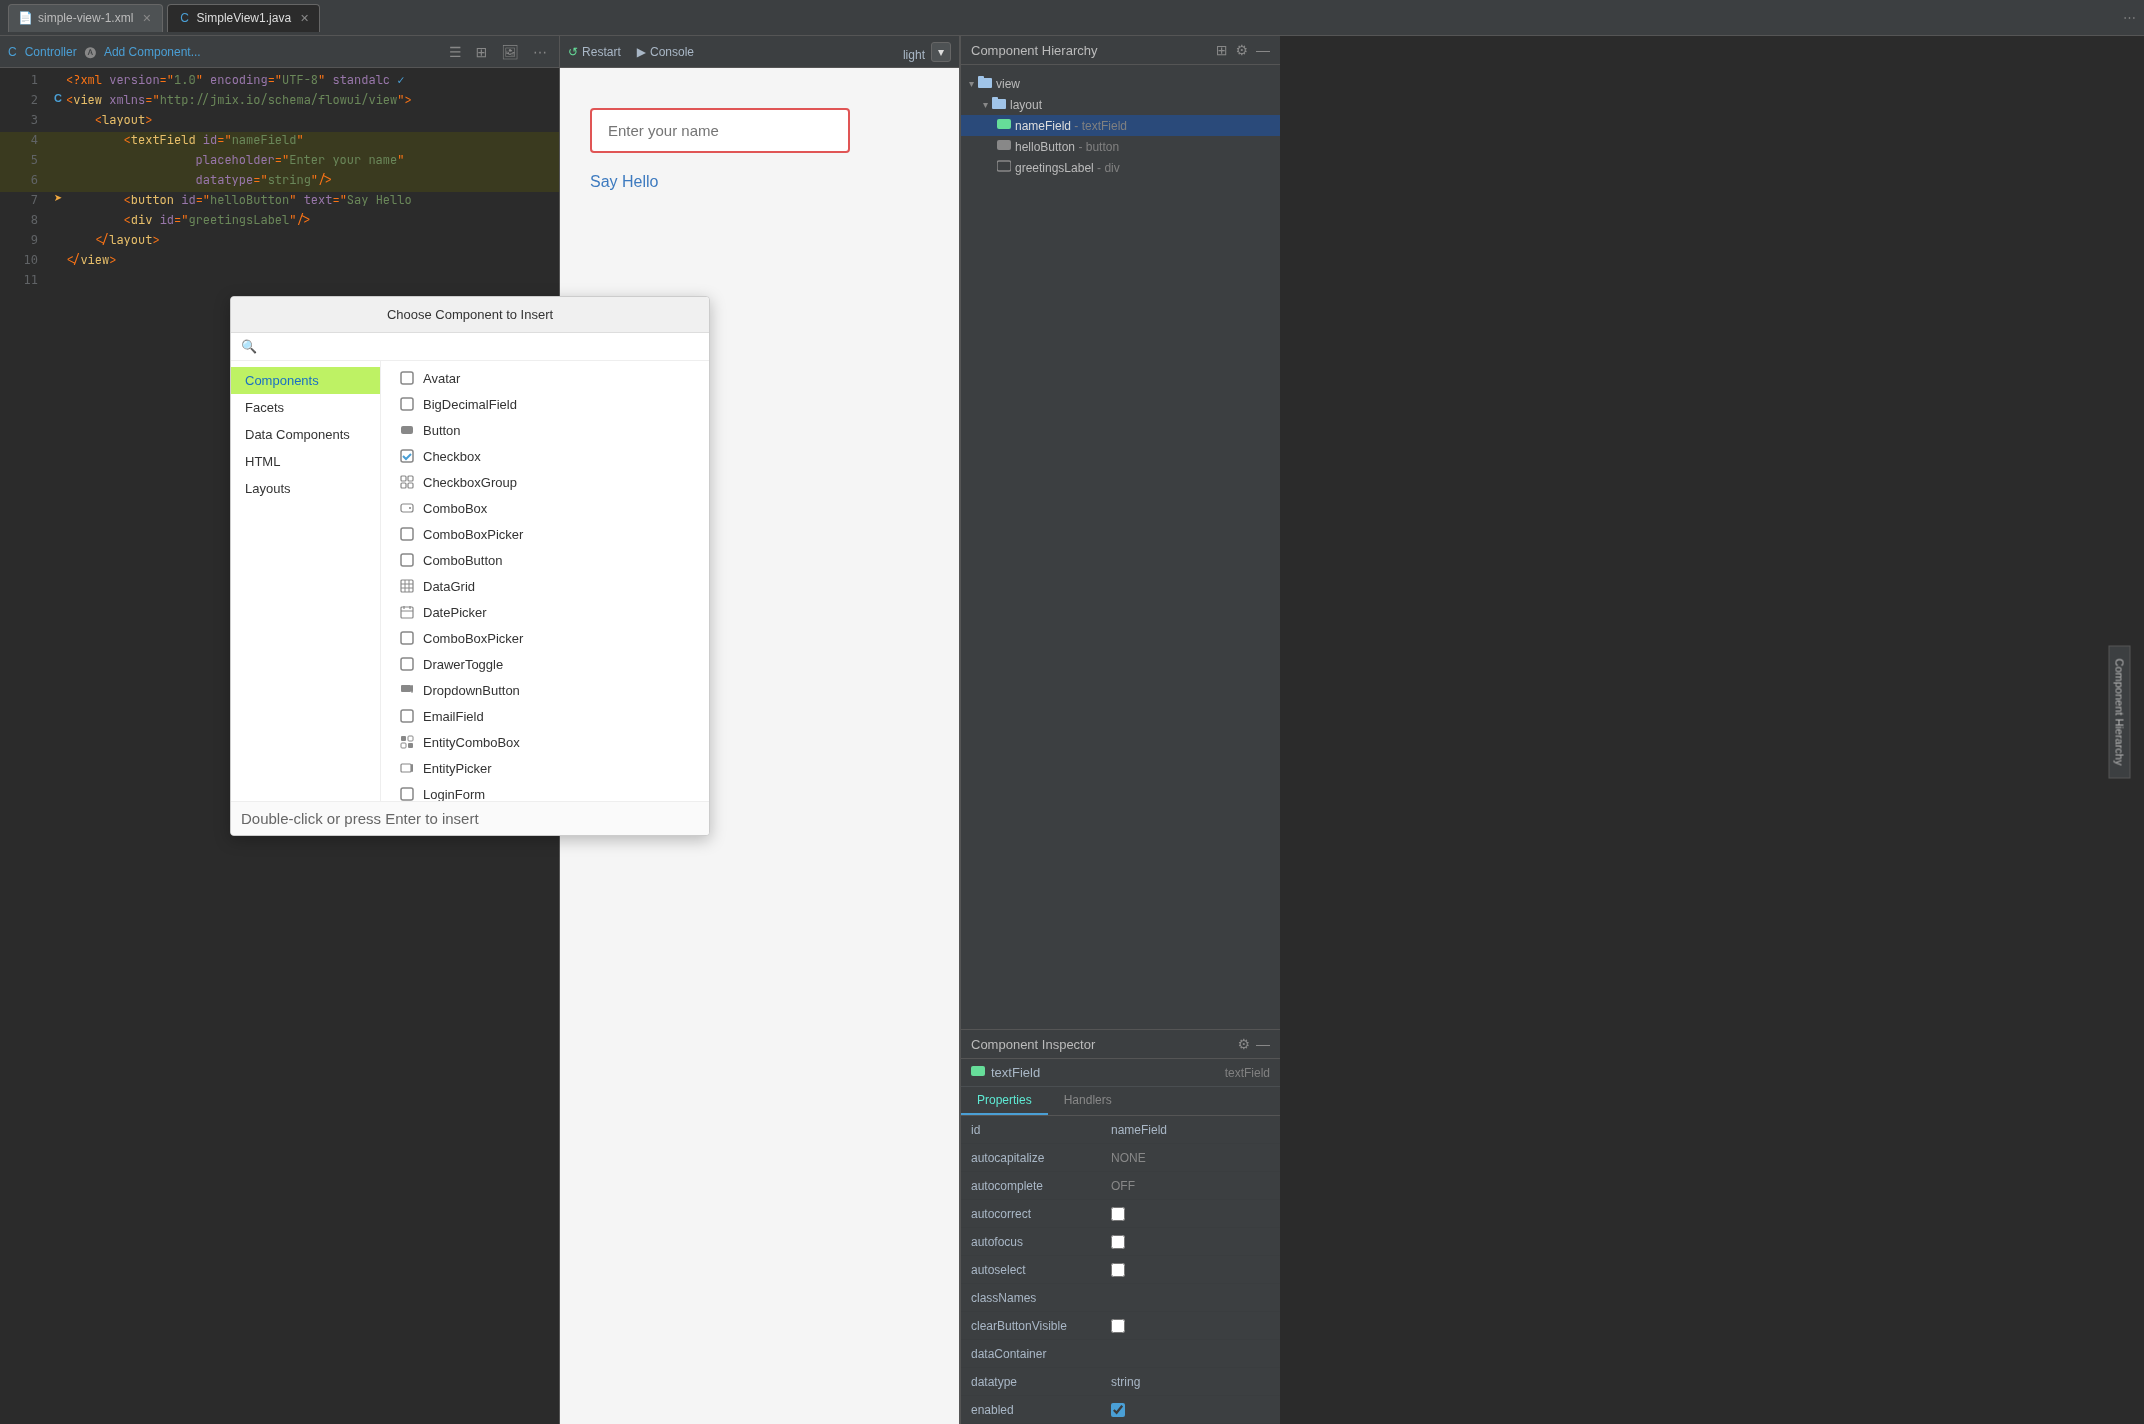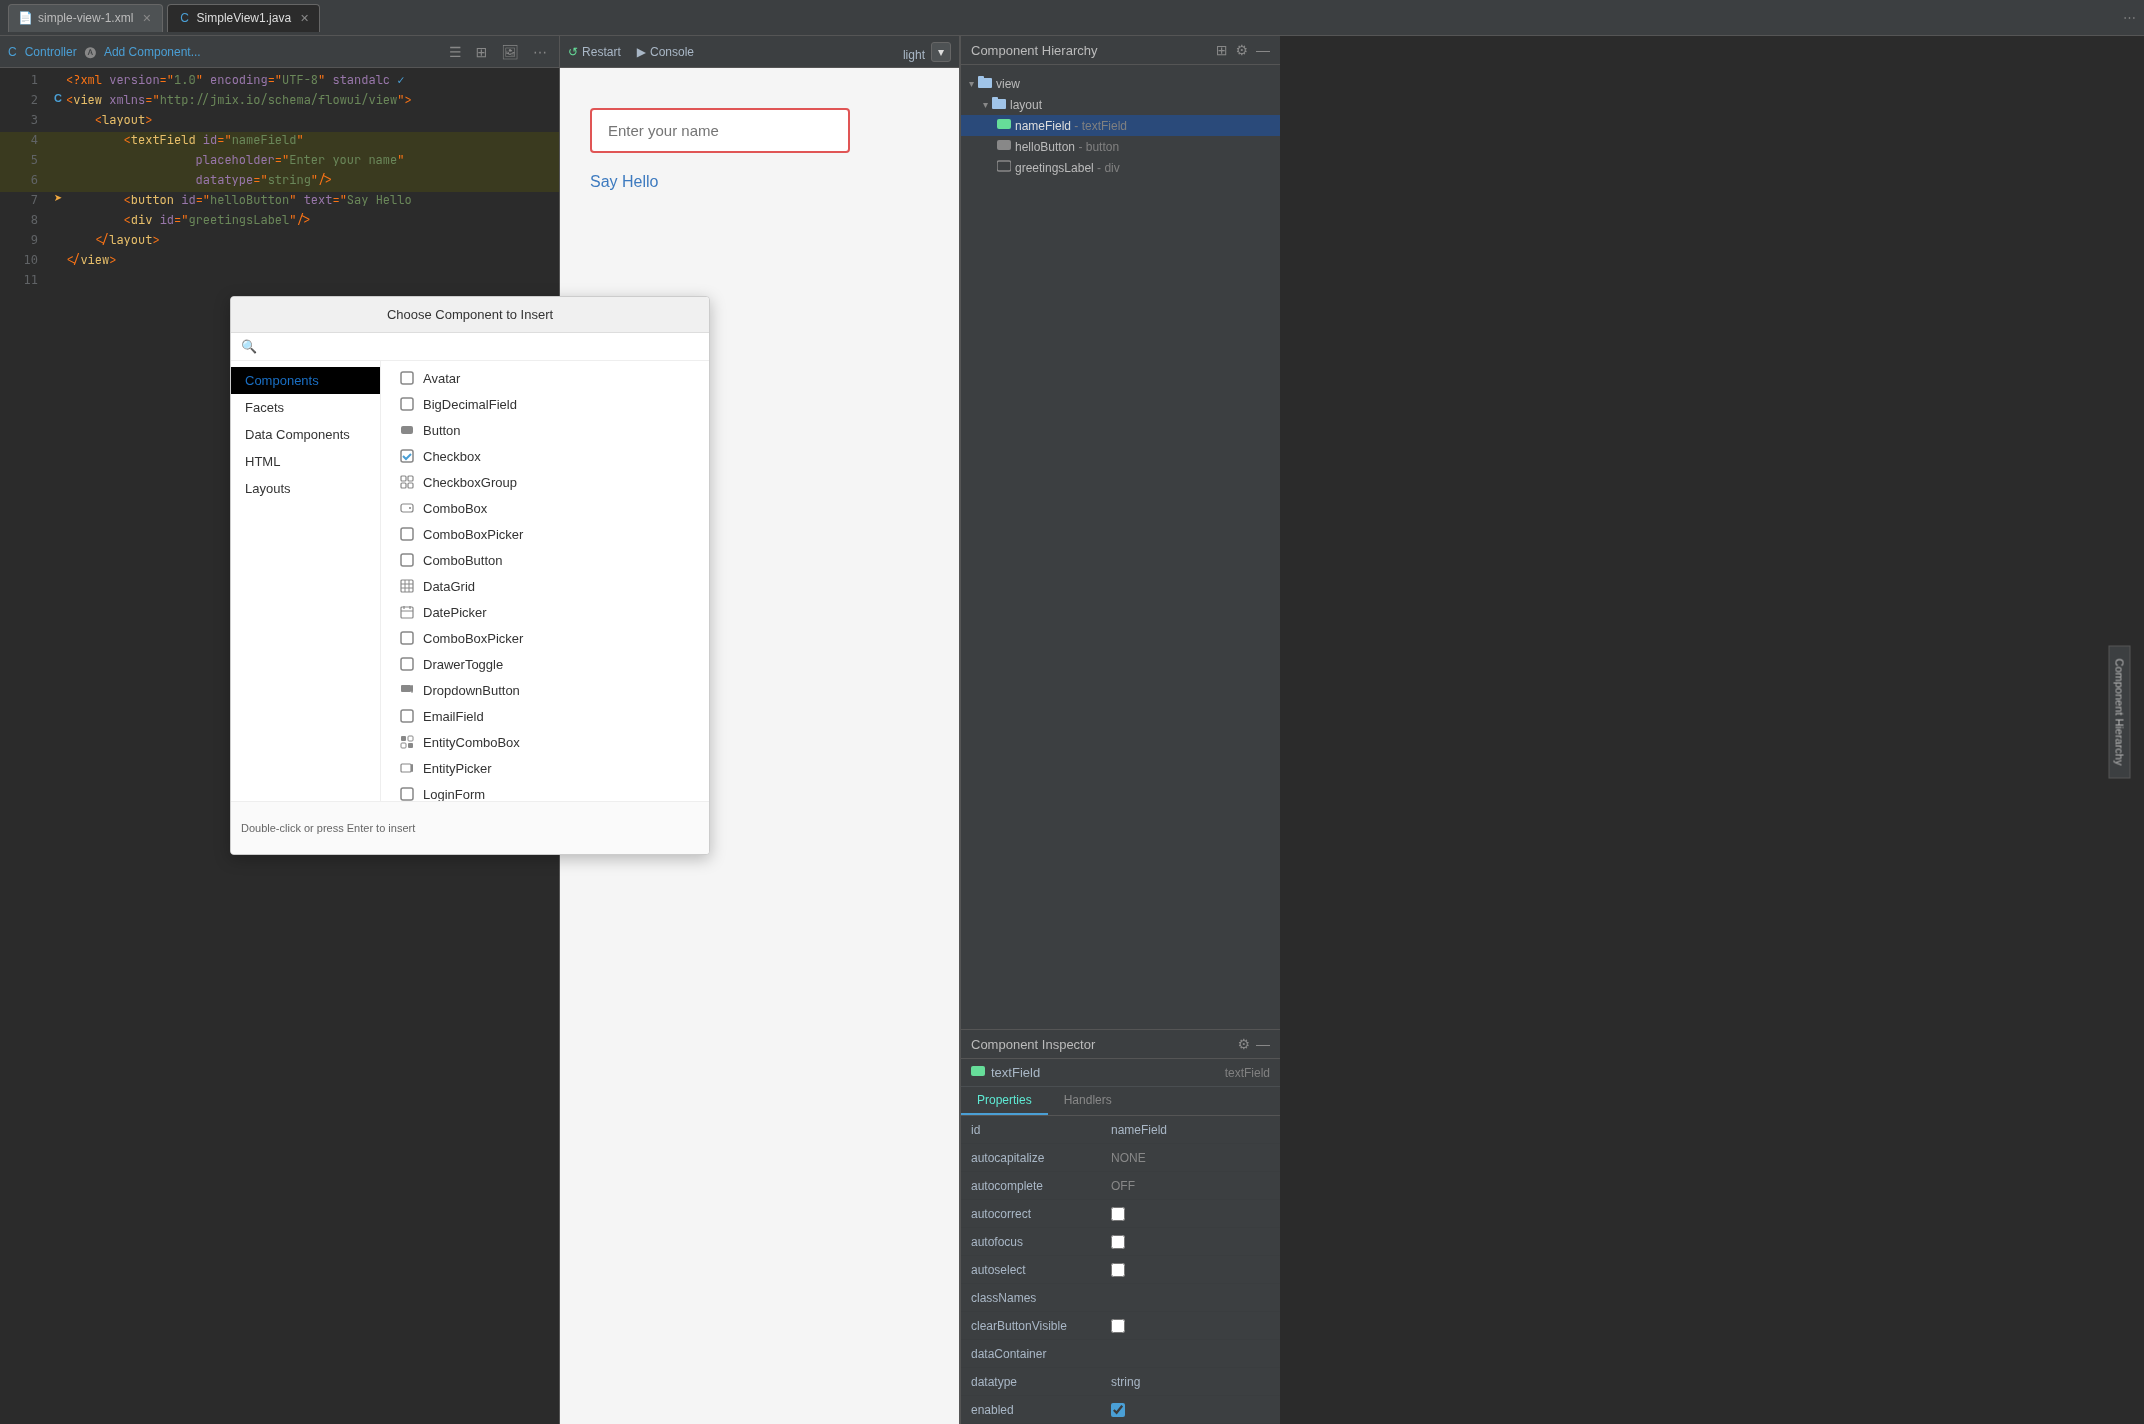--- a/index.html
+++ b/index.html
@@ -99,29 +99,29 @@
     .popup-search input {
       border: none; outline: none; font-size: 12px; width: 100%; background: transparent; color: #333;
     }
     .popup-body { display: flex; height: 440px; }
     .popup-categories {
       width: 150px; border-right: 1px solid #eee; padding: 6px 0;
     }
     .popup-cat-item {
       padding: 6px 14px; font-size: 13px; cursor: pointer; color: #333;
     }
-    .popup-cat-item.active { background: #000000; color: #1a6fc4; }
+    .popup-cat-item.active { background: #bef264; color: #1a6fc4; }
     .popup-components { flex: 1; overflow-y: auto; padding: 4px 0; }
     .popup-comp-item {
       display: flex; align-items: center; gap: 8px; padding: 5px 18px;
       font-size: 13px; cursor: pointer; color: #333;
     }
     .comp-icon { width: 16px; height: 16px; display: inline-flex; align-items: center; justify-content: center; flex-shrink: 0; }
     .popup-footer {
-      border-top: 1px solid #eee; padding: 20px 10px; font-size: 11px; color: #666;
+      border-top: 1px solid #eee; padding: 8px 10px; font-size: 15px; color: #666;
       background: #fafafa;
     }
 
     
     .hierarchy-panel {
       width: 320px; display: flex; flex-direction: column; background: #3c3f41; border-left: 1px solid #555;
     }
     .hierarchy-header {
       display: flex; align-items: center; padding: 6px 10px; border-bottom: 1px solid #555;
       background: #3c3f41;

